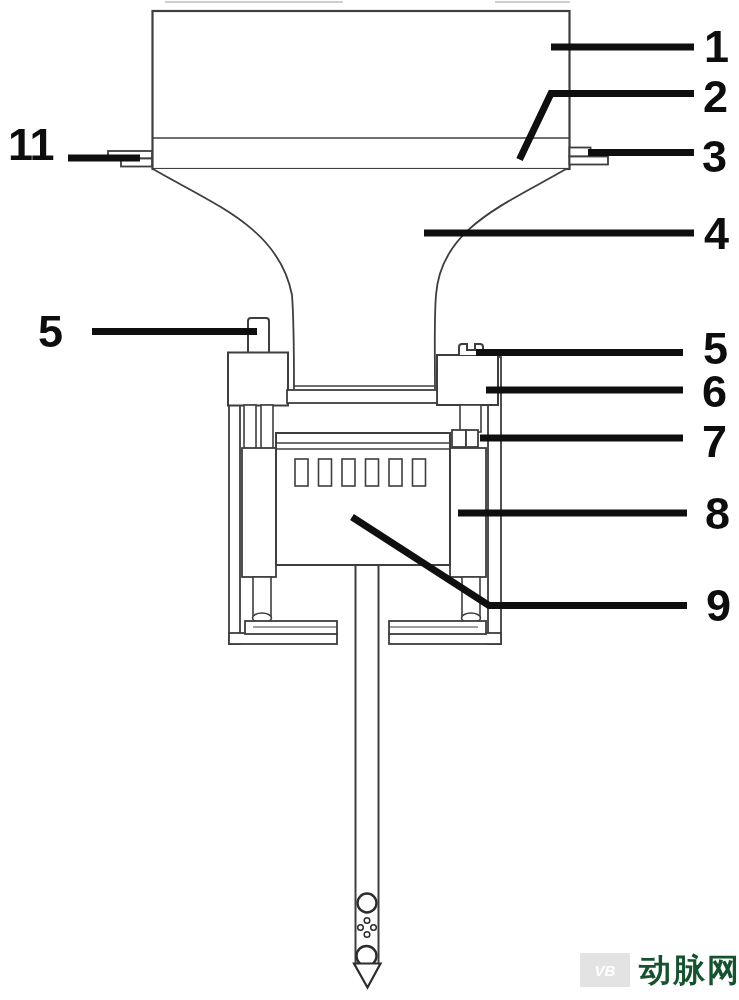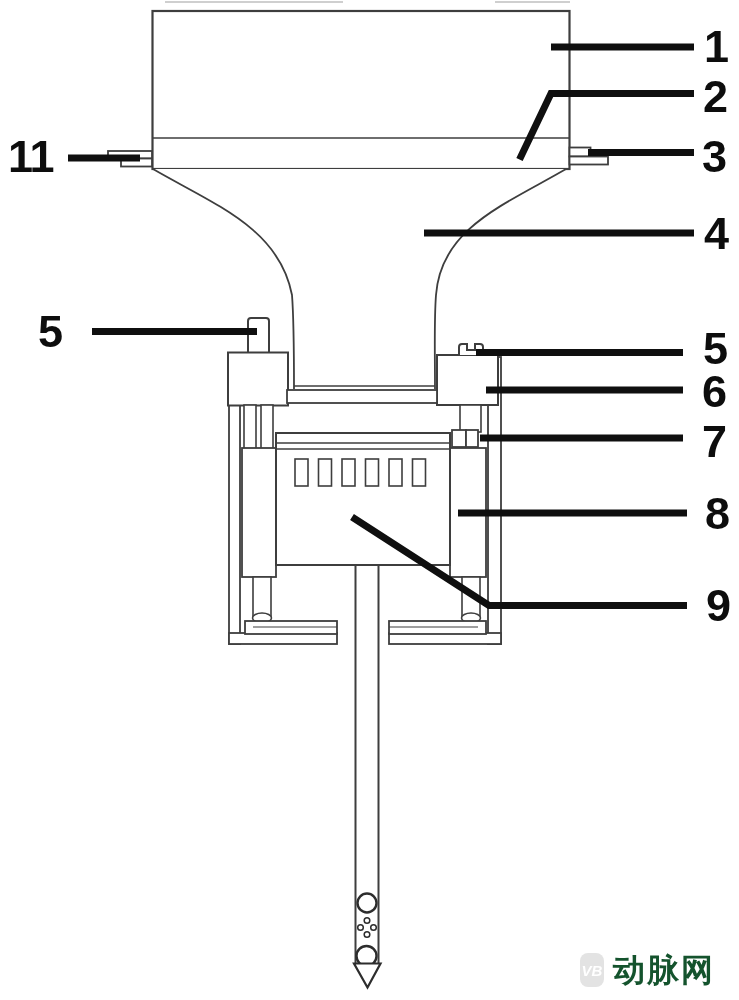--- a/index.html
+++ b/index.html
@@ -21,21 +21,21 @@
     letter-spacing:-1px;
     user-select:none;
     white-space:nowrap;
   }
   .watermark{
     position:absolute;
     left:580px;top:953px;
     display:flex;align-items:center;gap:9px;
   }
   .wm-logo{
-    width:24px;height:34px;border-radius:8px;
+    width:50px;height:34px;border-radius:0;
     background:#e3e3e3;
     display:flex;align-items:center;justify-content:center;
   }
   .wm-logo span{
     color:#ffffff;font-style:italic;font-weight:bold;
     font-size:15px;line-height:1;
     font-family:"Liberation Sans", sans-serif;
   }
   .wm-text{
     font-family:"DejaVu Sans", sans-serif;
@@ -181,21 +181,21 @@
   <div class="num" style="left:704px;top:24px;">1</div>
   <div class="num" style="left:703px;top:74px;">2</div>
   <div class="num" style="left:702px;top:134px;">3</div>
   <div class="num" style="left:704px;top:211px;">4</div>
   <div class="num" style="left:703px;top:326px;">5</div>
   <div class="num" style="left:702px;top:369px;">6</div>
   <div class="num" style="left:702px;top:419px;">7</div>
   <div class="num" style="left:705px;top:491px;">8</div>
   <div class="num" style="left:706px;top:583px;">9</div>
   <div class="num" style="left:38px;top:309px;">5</div>
-  <div class="num" style="left:8px;top:134px;">11</div>
+  <div class="num" style="left:8px;top:122px;">11</div>
 
   <div class="watermark">
     <div class="wm-logo">
       <span>VB</span>
     </div>
     <div class="wm-text">动脉网</div>
   </div>
 
 </div>
 

